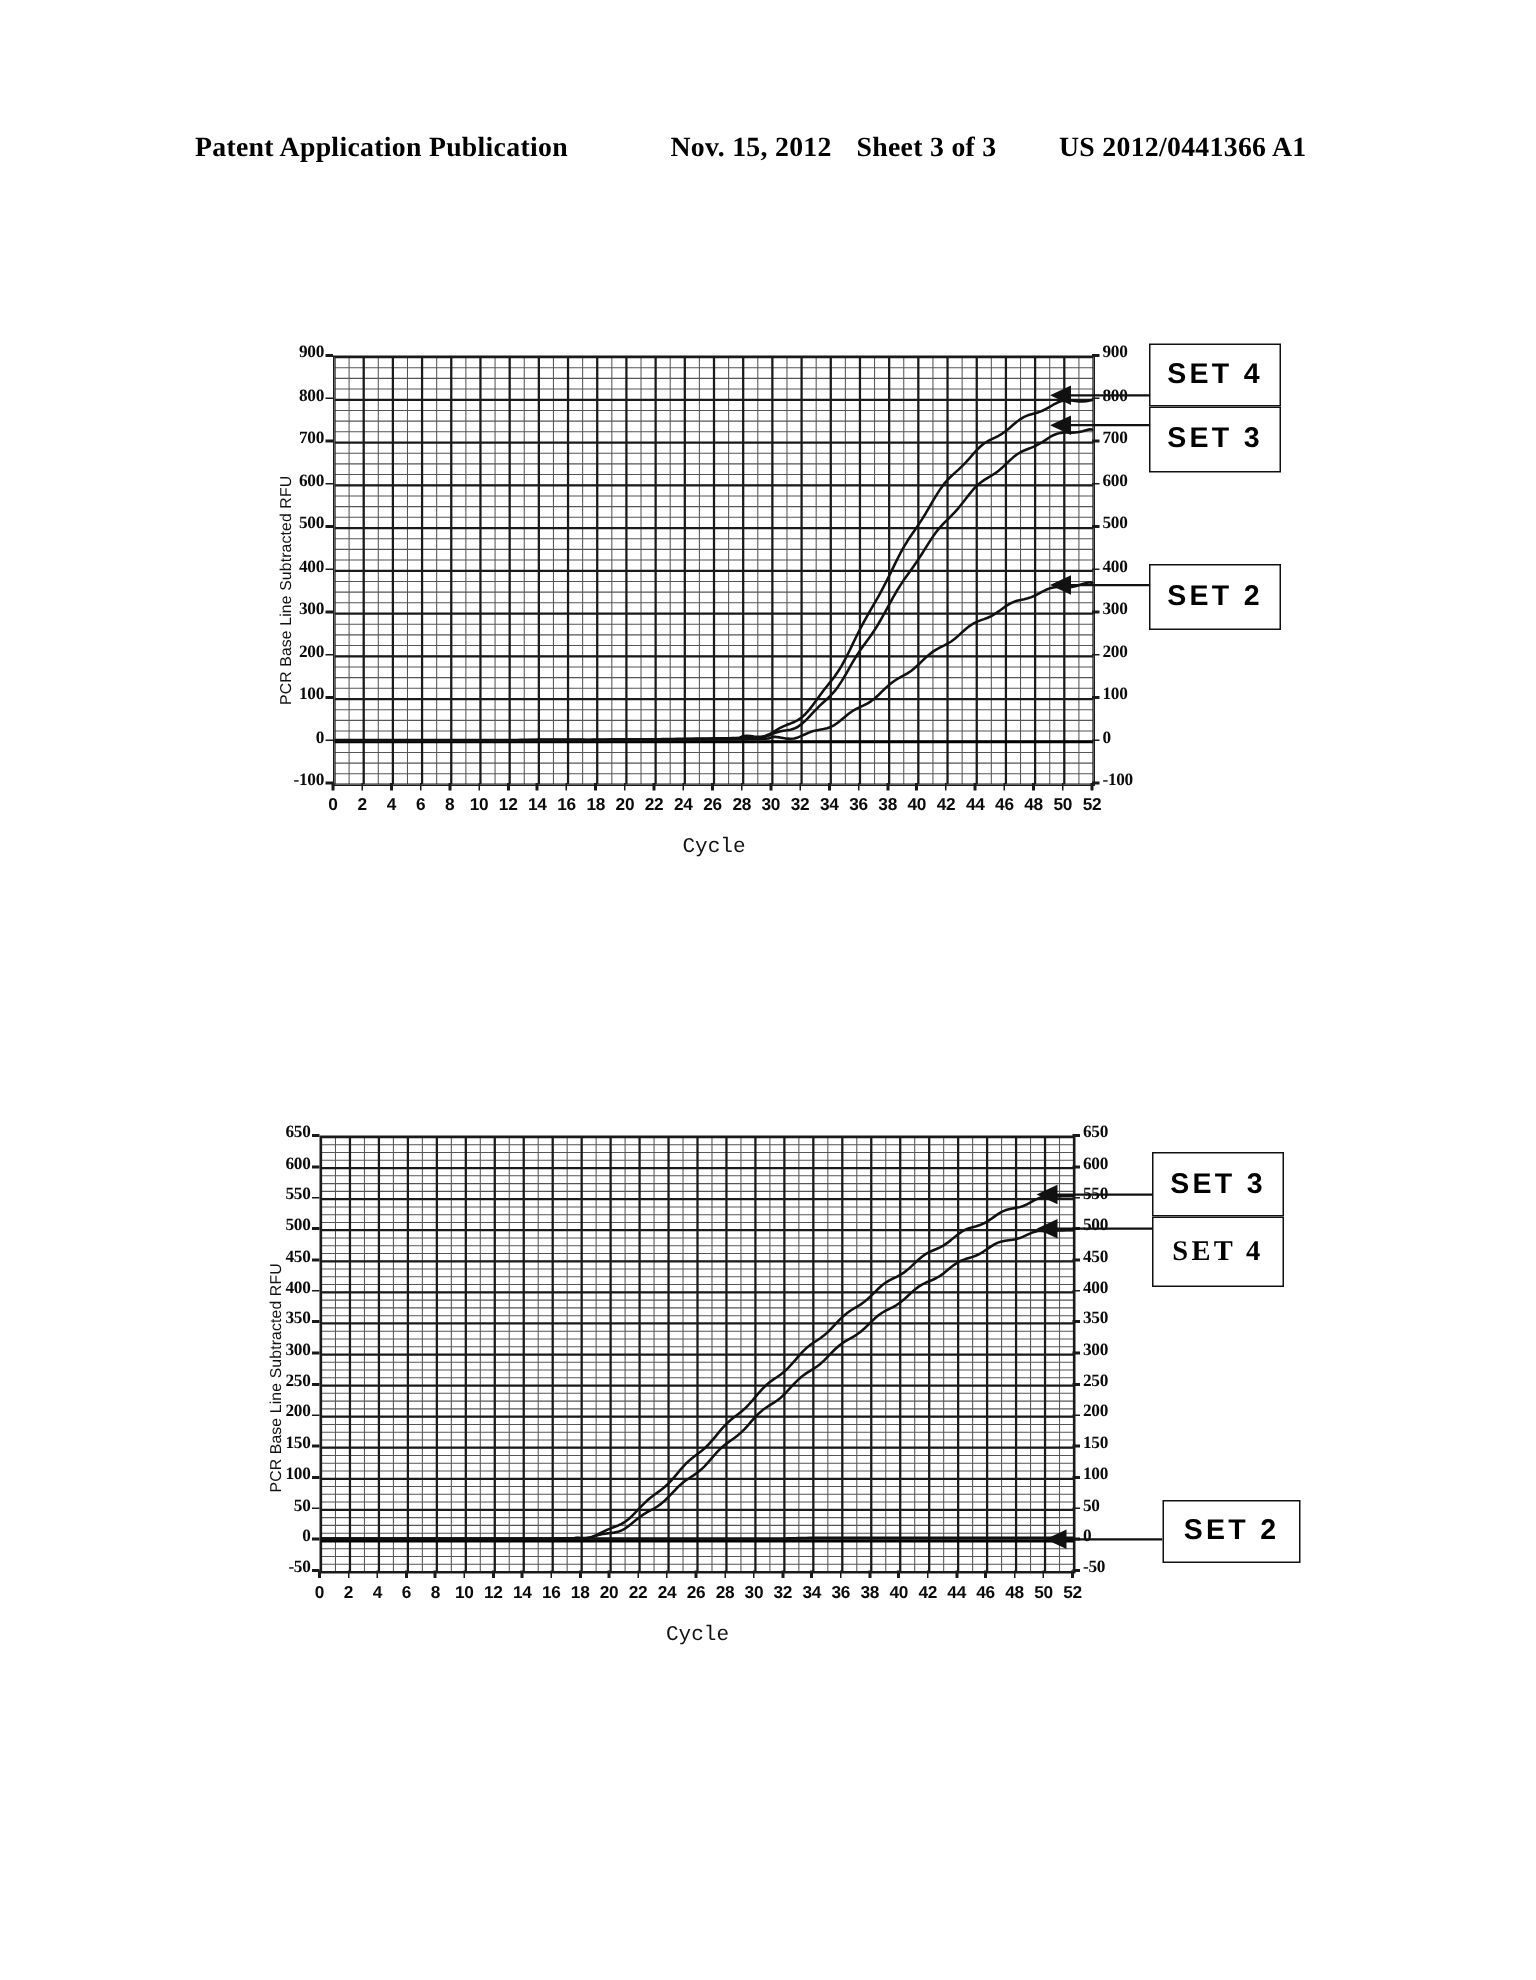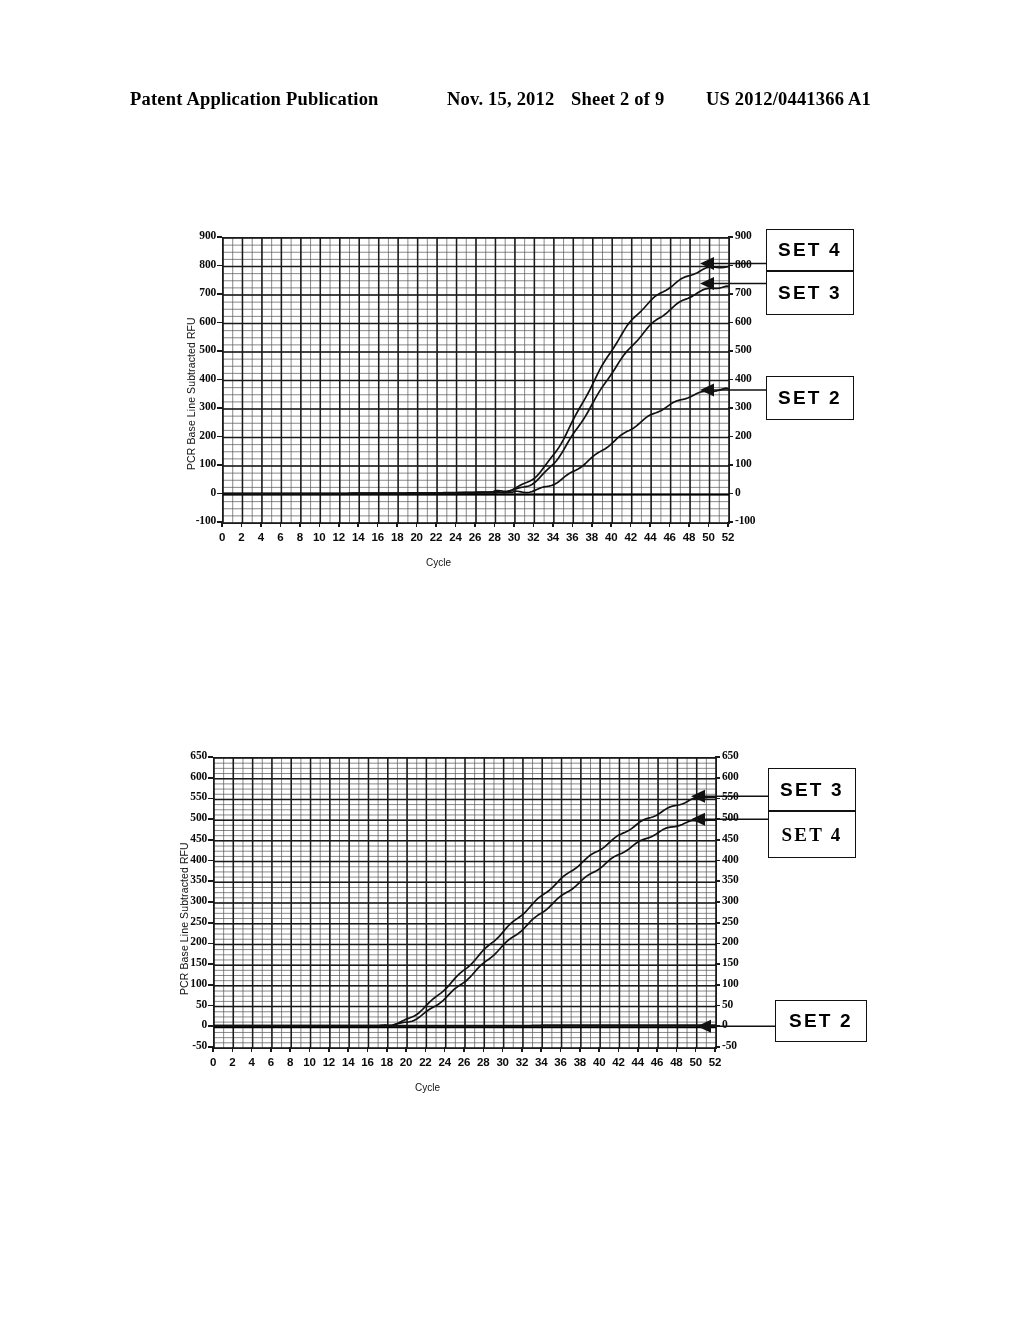--- a/index.html
+++ b/index.html
@@ -83,23 +83,23 @@
     font-size: 11.5px;
     font-weight: bold;
     text-align: center;
     white-space: nowrap;
     color: #0b0b0b;
     letter-spacing: -0.2px;
   }
 
   .x-title {
     position: absolute;
-    font-family: Liberation Sans, sans-serif;
-    font-size: 10px;
-    text-align: left;
+    font-family: Liberation Mono, monospace;
+    font-size: 14px;
+    text-align: center;
     white-space: nowrap;
     color: #111;
   }
 
   
   .tick { position: absolute; background: #1a1a1a; }
 
   
   .callout {
     position: absolute;
@@ -151,21 +151,21 @@
   }
 
   svg { display: block; }
 </style>
 </head>
 <body>
 
 <div id="pub-header">
   <span class="h-left">Patent Application Publication</span>
   <span class="h-mid">Nov. 15, 2012</span>
-  <span class="h-sheet">Sheet 2 of 9</span>
+  <span class="h-sheet">Sheet 3 of 3</span>
   <span class="h-right">US 2012/0441366 A1</span>
 </div>
 
 <div class="figure-block" id="figure-3" style="left:0; top:0; width:1024px;">
 
   <div class="y-title" style="left:185px; top:470px;">PCR Base Line Subtracted RFU</div>
 
   <div class="plot" id="plot1" style="left:222px; top:237px; width:508px; height:287px;">
     <svg class="grid-minor" id="grid1" width="506" height="285">
         <line x1="0" y1="0" x2="0" y2="285" stroke="#555" stroke-width="0.7"></line>

